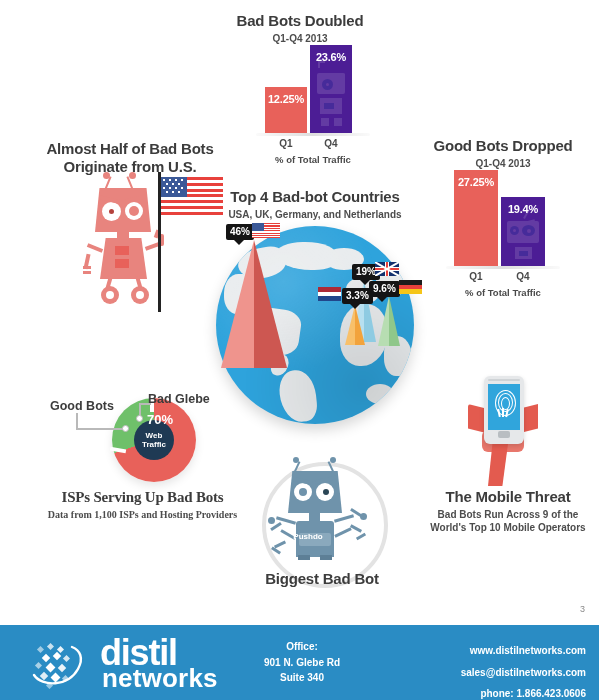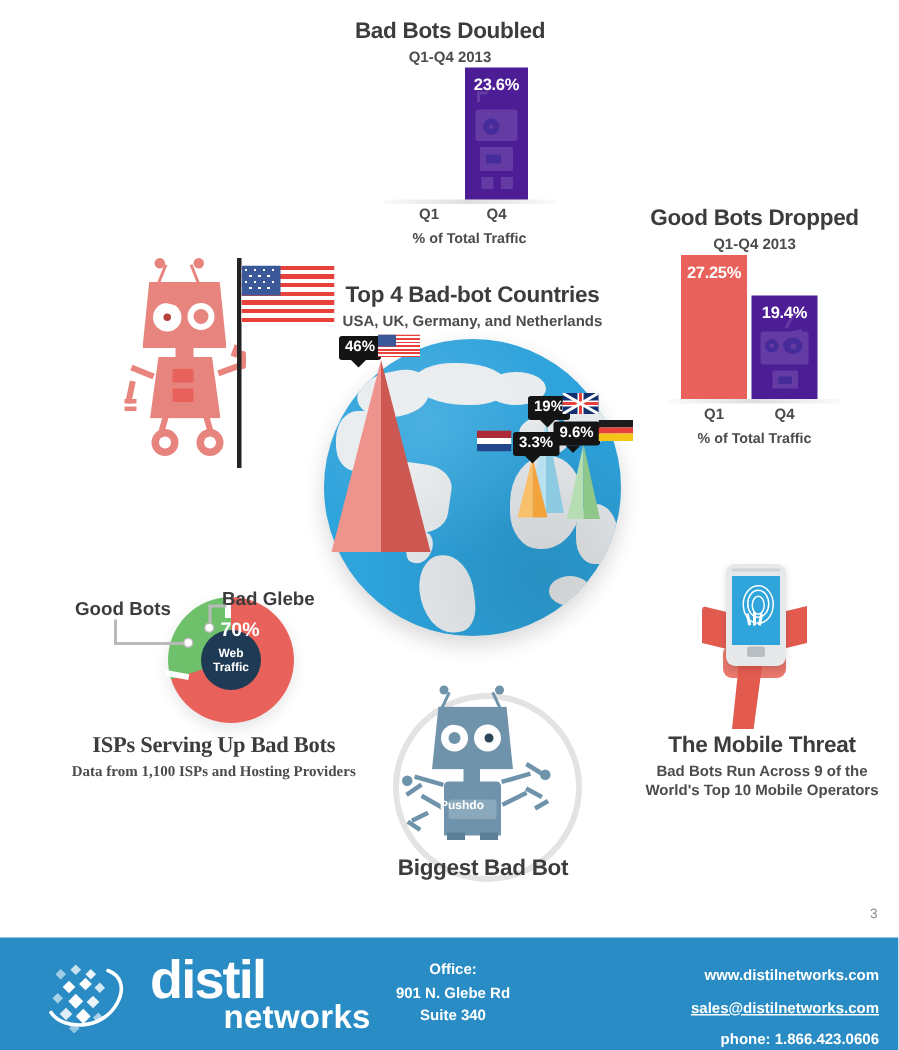--- a/index.html
+++ b/index.html
@@ -110,20 +110,23 @@
 
 <div class="stage">
 
   <div class="abs" style="left:215px;top:12px;width:170px;">
     <div class="h-title">Bad Bots Doubled</div>
     <div class="h-sub" style="margin-top:3px;">Q1-Q4 2013</div>
   </div>
 
   <div class="chart" style="left:258px;top:45px;width:110px;height:88px;">
 
+    <div class="bar red" style="left:7px;width:42px;height:46px;">
+      <div class="bar-val">12.25%</div>
+    </div>
 
     <div class="bar blue" style="left:52px;width:42px;height:88px;">
       <div class="bar-val">23.6%</div>
 
       <div class="ghost" style="left:0;top:0;width:42px;height:88px;">
         <i style="left:8px;top:16px;width:2px;height:7px;"></i>
         <i style="left:8px;top:16px;width:7px;height:2px;"></i>
         <i style="left:7px;top:28px;width:28px;height:21px;border-radius:2px;"></i>
         <i style="left:12px;top:34px;width:11px;height:11px;border-radius:50%;background:#2089bd;"></i>
         <i style="left:16px;top:38px;width:3px;height:3px;border-radius:50%;"></i>
@@ -175,20 +178,24 @@
   </div>
 
   <div class="abs" style="left:448px;top:271px;width:110px;">
     <div style="position:relative;height:12px;">
       <div class="axis-lbl" style="position:absolute;left:6px;width:44px;">Q1</div>
       <div class="axis-lbl" style="position:absolute;left:53px;width:44px;">Q4</div>
     </div>
     <div class="axis-cap" style="margin-top:4px;">% of Total Traffic</div>
   </div>
 
+  <div class="abs" style="left:30px;top:140px;width:200px;">
+    <div class="h-title">Almost Half of Bad Bots</div>
+    <div class="h-title">Originate from U.S.</div>
+  </div>
 
   <div class="rb" style="left:85px;top:172px;width:95px;height:135px;">
 
     <i style="left:22px;top:4px;width:2px;height:14px;background:#e8847e;transform:rotate(22deg);"></i>
     <i style="left:18px;top:0px;width:7px;height:7px;border-radius:50%;background:#e8847e;"></i>
     <i style="left:44px;top:4px;width:2px;height:14px;background:#e8847e;transform:rotate(-22deg);"></i>
     <i style="left:44px;top:0px;width:7px;height:7px;border-radius:50%;background:#e8847e;"></i>
 
     <i style="left:10px;top:16px;width:56px;height:44px;background:#e8847e;
               clip-path:polygon(8% 0,92% 0,100% 100%,0 100%);"></i>
@@ -460,28 +467,28 @@
           <rect x="27" y="24" width="6" height="6" transform="rotate(45 30 27)" opacity=".9"></rect>
           <rect x="9" y="32" width="6" height="6" transform="rotate(45 12 35)" opacity=".85"></rect>
           <rect x="20" y="33" width="7" height="7" transform="rotate(45 23.5 36.5)"></rect>
           <rect x="31" y="35" width="5" height="5" transform="rotate(45 33.5 37.5)" opacity=".6"></rect>
           <rect x="15" y="42" width="5" height="5" transform="rotate(45 17.5 44.5)" opacity=".5"></rect>
         </g>
         <path d="M2 34 C10 46 36 46 46 28 C52 17 48 9 40 6" fill="none" stroke="#ffffff" stroke-width="2.4" stroke-linecap="round"></path>
       </svg>
     </div>
     <div class="logo-word" style="left:100px;top:10px;font-size:36px;line-height:36px;">distil</div>
-    <div class="logo-word" style="left:102px;top:42px;font-size:22px;line-height:22px;letter-spacing:0.2px;margin-left:47px;">networks</div>
+    <div class="logo-word" style="left:102px;top:42px;font-size:26px;line-height:22px;letter-spacing:0.2px;">networks</div>
 
     <div class="foot-col" style="left:232px;top:14px;width:140px;text-align:center;">
       <div>Office:</div>
       <div>901 N. Glebe Rd</div>
       <div>Suite 340</div>
     </div>
 
     <div class="foot-col" style="left:430px;top:18px;width:156px;text-align:right;">
       <div style="margin-bottom:6px;">www.distilnetworks.com</div>
-      <div style="margin-bottom:6px;text-decoration:underline;">sales@distilnetworks.com</div>
+      <div style="margin-bottom:6px;">sales@distilnetworks.com</div>
       <div>phone: 1.866.423.0606</div>
     </div>
   </div>
 
 </div>
 
 </body></html>

